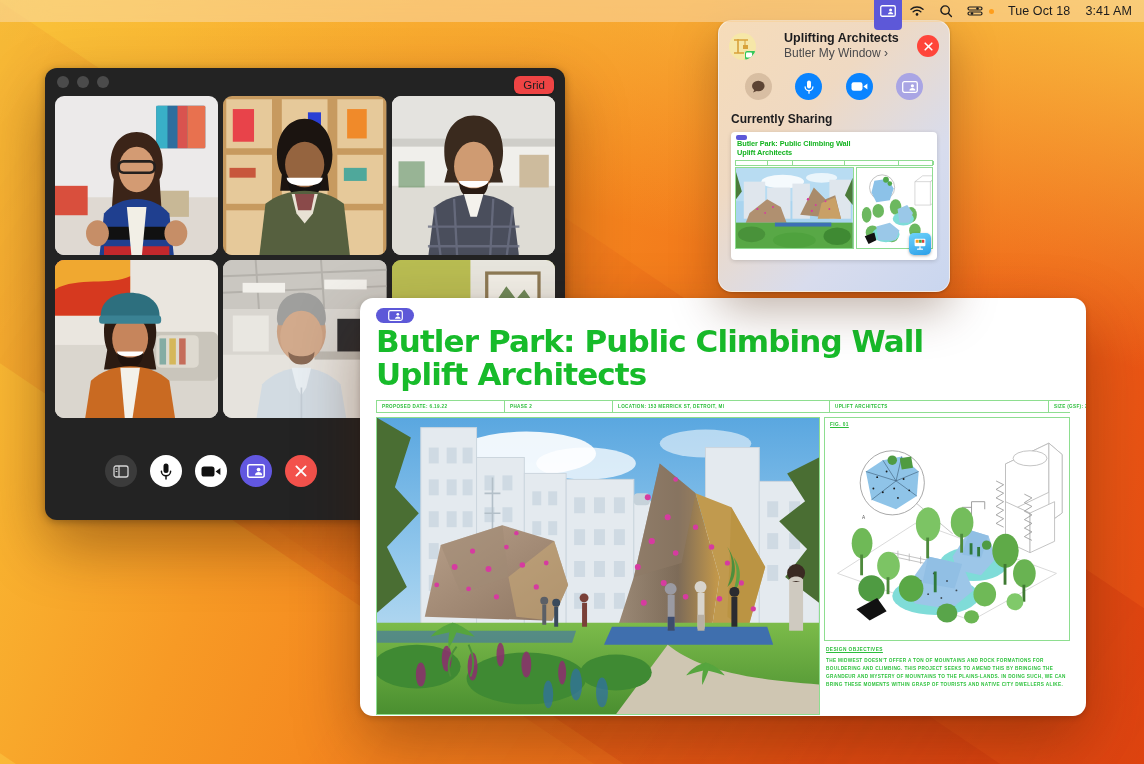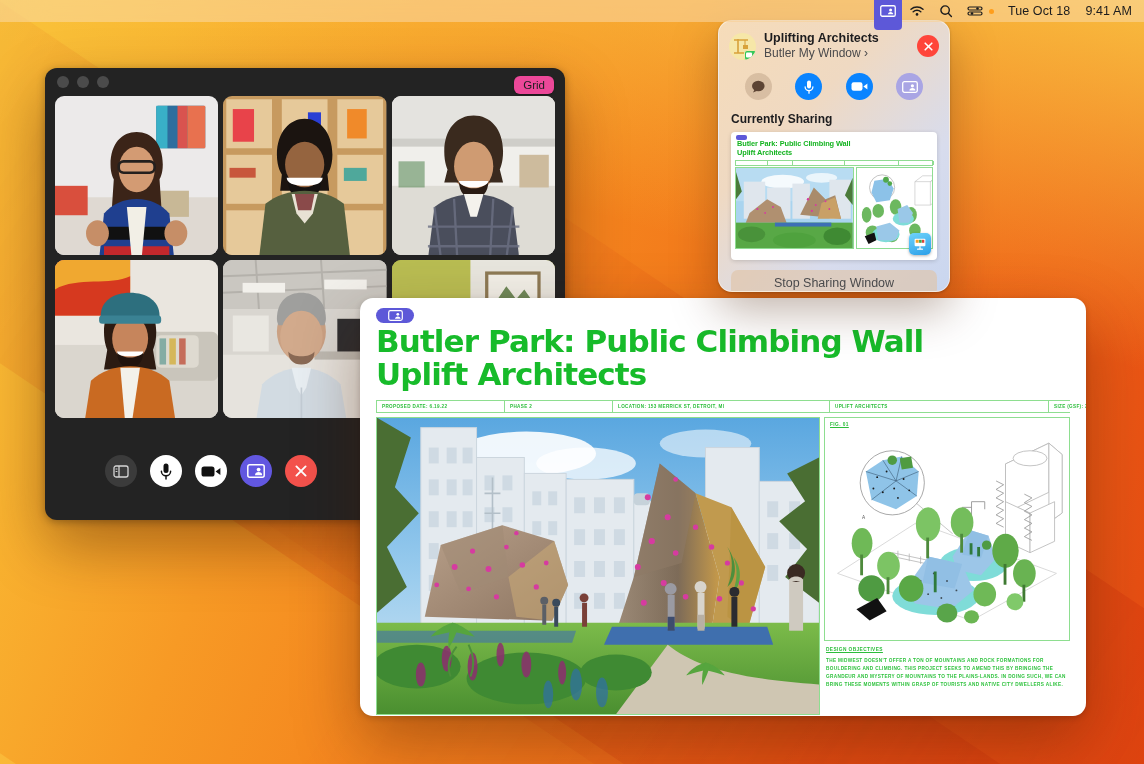--- a/index.html
+++ b/index.html
@@ -80,21 +80,21 @@
     overflow: hidden; z-index: 10;
   }
   #ft-titlebar {
     height: 28px; position: relative; display: flex; align-items: center;
     padding: 0 12px;
   }
   .traffic { display: flex; gap: 8px; }
   .tl { width: 12px; height: 12px; border-radius: 50%; background: #4b4b4b; }
   .grid-btn {
     position: absolute; right: 11px; top: 8px;
-    background: #ec4899; color: #1d1d1f; font-size: 11.5px;
+    background: #ef4444; color: #1d1d1f; font-size: 11.5px;
     padding: 2px 9px; border-radius: 6px; line-height: 14px;
     box-shadow: 0 1px 2px rgba(0,0,0,.25);
   }
   #ft-grid {
     display: grid; grid-template-columns: repeat(3, 1fr);
     grid-template-rows: repeat(2, 1fr);
     gap: 5px; padding: 0 10px; height: 322px;
   }
   .tile { border-radius: 9px; overflow: hidden; position: relative; background:#3a3a3a; }
   .tile .sky { position: absolute; inset: 0; }
@@ -126,21 +126,21 @@
     background: #f6e7a8; position: relative; flex: none;
     display:flex; align-items:center; justify-content:center;
     overflow: hidden;
   }
   .sp-avatar .badge {
     position: absolute; right: -1px; bottom: -1px;
     width: 13px; height: 11px; border-radius: 3px;
     background: #34c759; border: 1.5px solid #f7e9ad;
     display:flex; align-items:center; justify-content:center;
   }
-  .sp-names { flex: 1; min-width: 0; }
+  .sp-names { flex: 1; min-width: 0; margin-left: 20px; }
   .sp-title { font-size: 12.5px; font-weight: 700; color: #1c1c1e; line-height: 15px; }
   .sp-sub { font-size: 12px; color: #4a4a4c; line-height: 15px; }
   .sp-close {
     width: 22px; height: 22px; border-radius: 50%; background: #ff453a;
     display: flex; align-items: center; justify-content: center; flex: none;
   }
   #sp-actions {
     display: flex; justify-content: space-around; align-items: center;
     padding: 12px 14px 10px 14px;
   }
@@ -285,21 +285,21 @@
         <svg width="16" height="12" viewBox="0 0 16 12">
           <rect x="1" y="2" width="14" height="3" rx="1.5" fill="none" stroke="#1c1c1e" stroke-width="1.2"></rect>
           <circle cx="10.5" cy="3.5" r="1.3" fill="#1c1c1e"></circle>
           <rect x="1" y="7" width="14" height="3" rx="1.5" fill="none" stroke="#1c1c1e" stroke-width="1.2"></rect>
           <circle cx="5" cy="8.5" r="1.3" fill="#1c1c1e"></circle>
         </svg>
       </span>
       <span class="mb-dot"></span>
     </div>
     <div class="mb-item mb-time">
-      <span>Tue Oct 18</span>&nbsp;&nbsp;<span>9:41 AM</span>
+      <span>Tue Oct 18</span>&nbsp;&nbsp;<span>3:41 AM</span>
     </div>
   </div>
 
   <div id="facetime">
     <div id="ft-titlebar">
       <div class="traffic">
         <span class="tl"></span>
         <span class="tl"></span>
         <span class="tl"></span>
       </div>
@@ -660,21 +660,20 @@
           <rect x="1.6" y="1.8" width="10.8" height="7.4" rx="1" fill="#fff"></rect>
           <rect x="2.7" y="2.8" width="3" height="3" fill="#f0a02a"></rect>
           <rect x="6.1" y="2.8" width="2.6" height="3" fill="#3fa34d"></rect>
           <rect x="9" y="2.8" width="2.3" height="3" fill="#d9453e"></rect>
           <line x1="7" y1="9.3" x2="7" y2="12" stroke="#fff" stroke-width="1.2"></line>
           <line x1="4.6" y1="12.2" x2="9.4" y2="12.2" stroke="#fff" stroke-width="1.2" stroke-linecap="round"></line>
         </svg>
       </div>
     </div>
 
-    <div id="sp-stop">Stop Sharing Window</div>
   </div>
 
   <div id="doc-window">
     <div id="doc-badge">
       <span>
         <svg width="15" height="11" viewBox="0 0 15 11">
           <rect x="0.7" y="0.7" width="13.6" height="9.6" rx="1.8" fill="none" stroke="#fff" stroke-width="1.2"></rect>
           <circle cx="9.8" cy="4.3" r="1.4" fill="#fff"></circle>
           <path d="M7 8.8c0-1.5 1.2-2.4 2.8-2.4s2.8.9 2.8 2.4z" fill="#fff"></path>
         </svg>

